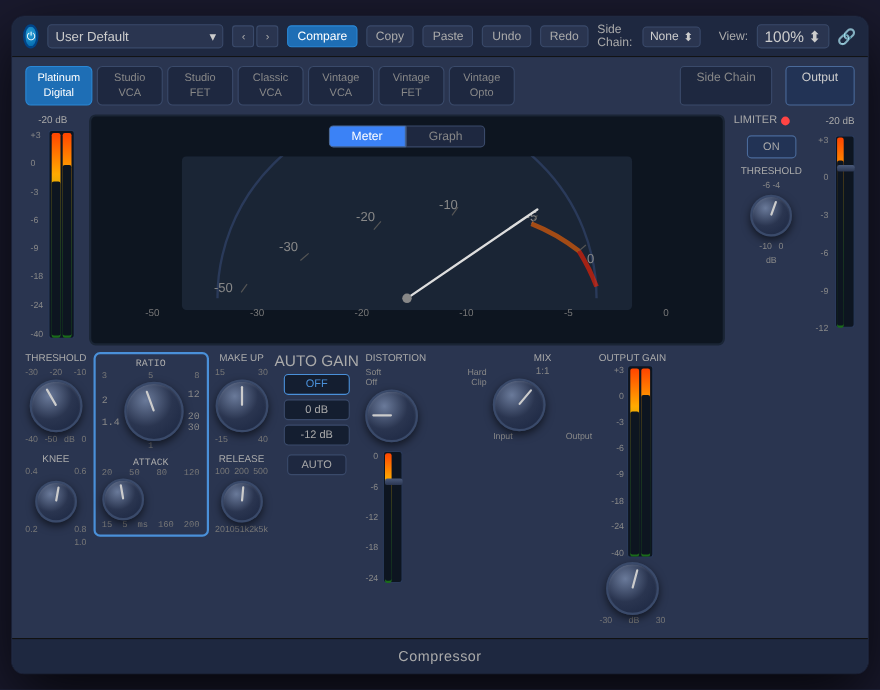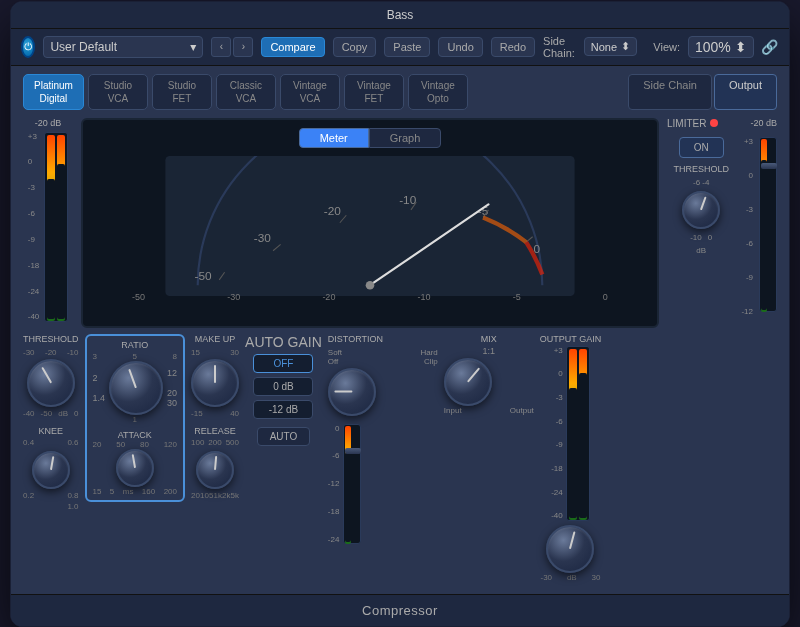--- a/index.html
+++ b/index.html
@@ -128,21 +128,21 @@
       line-height: 1.3;
       min-width: 60px;
     }
     .model-tab.active {
       background: #1e6eb5;
       border-color: #2a88d6;
       color: #fff;
     }
     .side-buttons {
       margin-left: auto;
-      display: flex; gap: 2px;
+      display: flex; gap: 12px;
     }
     .side-btn {
       background: #1e2840;
       border: 1px solid #3a4a6a;
       border-radius: 4px;
       color: #888;
       padding: 4px 14px;
       font-size: 11px;
       cursor: pointer;
     }
@@ -242,21 +242,21 @@
       border-radius: 1px;
     }
     .scale-row {
       display: flex; justify-content: space-between; width: 100%;
       color: #777; font-size: 8px;
     }
     .ratio-box {
       border: 2px solid #4a90d9;
       border-radius: 6px;
       padding: 4px 6px;
-      display: flex; flex-direction: column; align-items: center;
+      display: flex; flex-direction: column;  font-family: Liberation Mono, monospace;
     }
     .auto-gain-group {
       display: flex; flex-direction: column; align-items: center; gap: 4px;
     }
     .auto-gain-title { color: #aaa; font-size: 14px; }
     .toggle-btn {
       background: #141e30;
       border: 1px solid #3a4a6a;
       border-radius: 4px;
       color: #aaa;
@@ -300,23 +300,20 @@
       height: 190px;
       color: #888; font-size: 8px;
       margin-right: 2px;
     }
   </style>
 </head>
 <body>
 
 <div class="plugin-window">
 
-  <div class="title-bar">
-    <span>Bass</span>
-  </div>
 
   <div class="top-bar">
     <div class="power-btn">⏻</div>
     <div class="preset-select">
       <span>User Default</span>
       <span>▾</span>
     </div>
     <div class="nav-arrows">
       <div class="nav-btn">‹</div>
       <div class="nav-btn">›</div>

